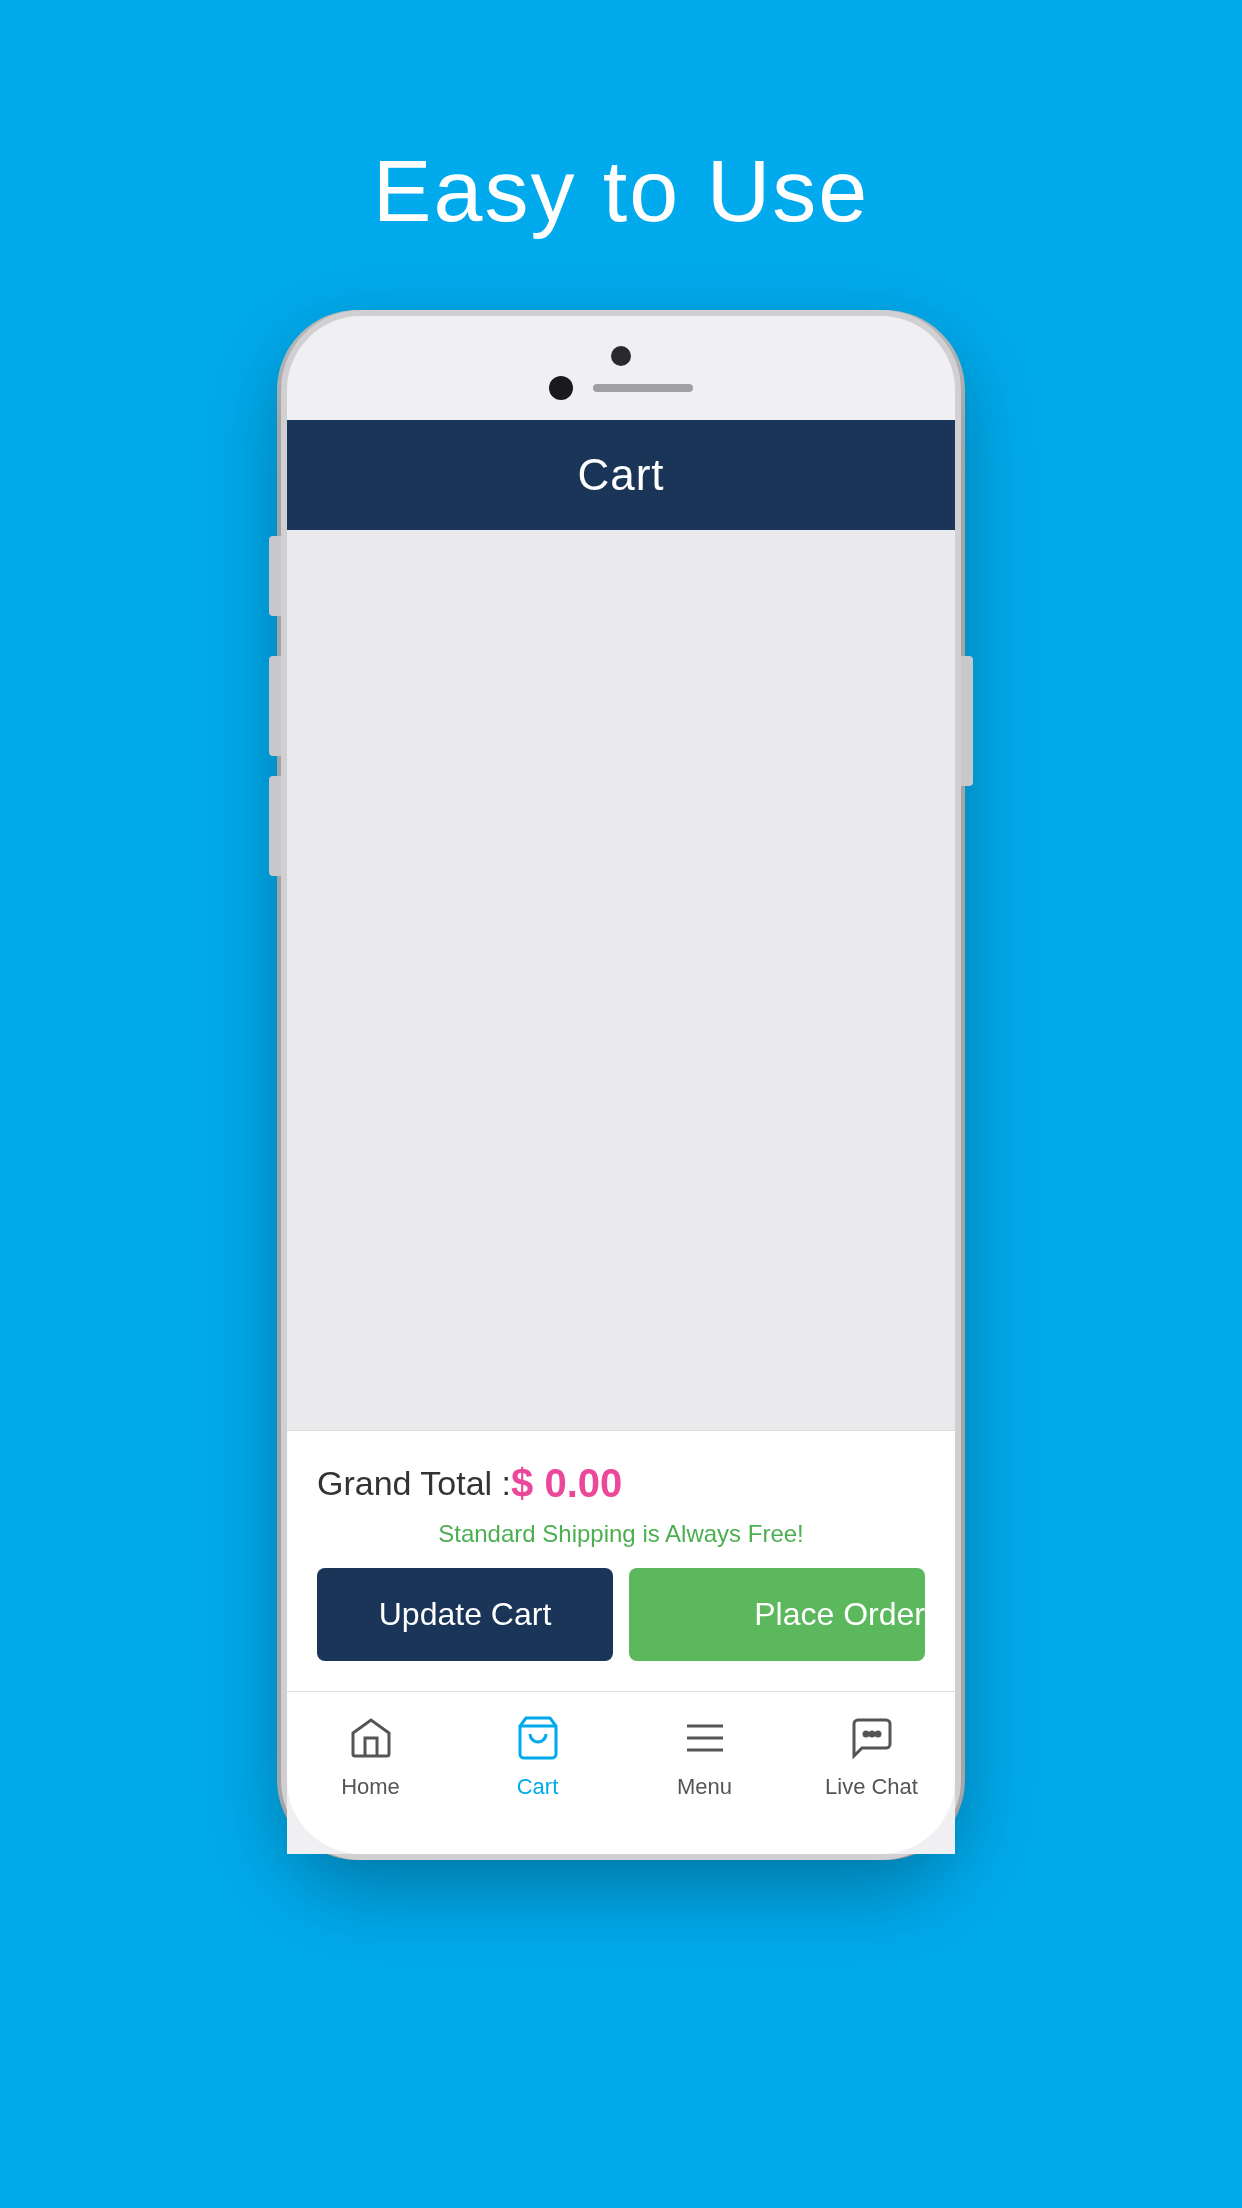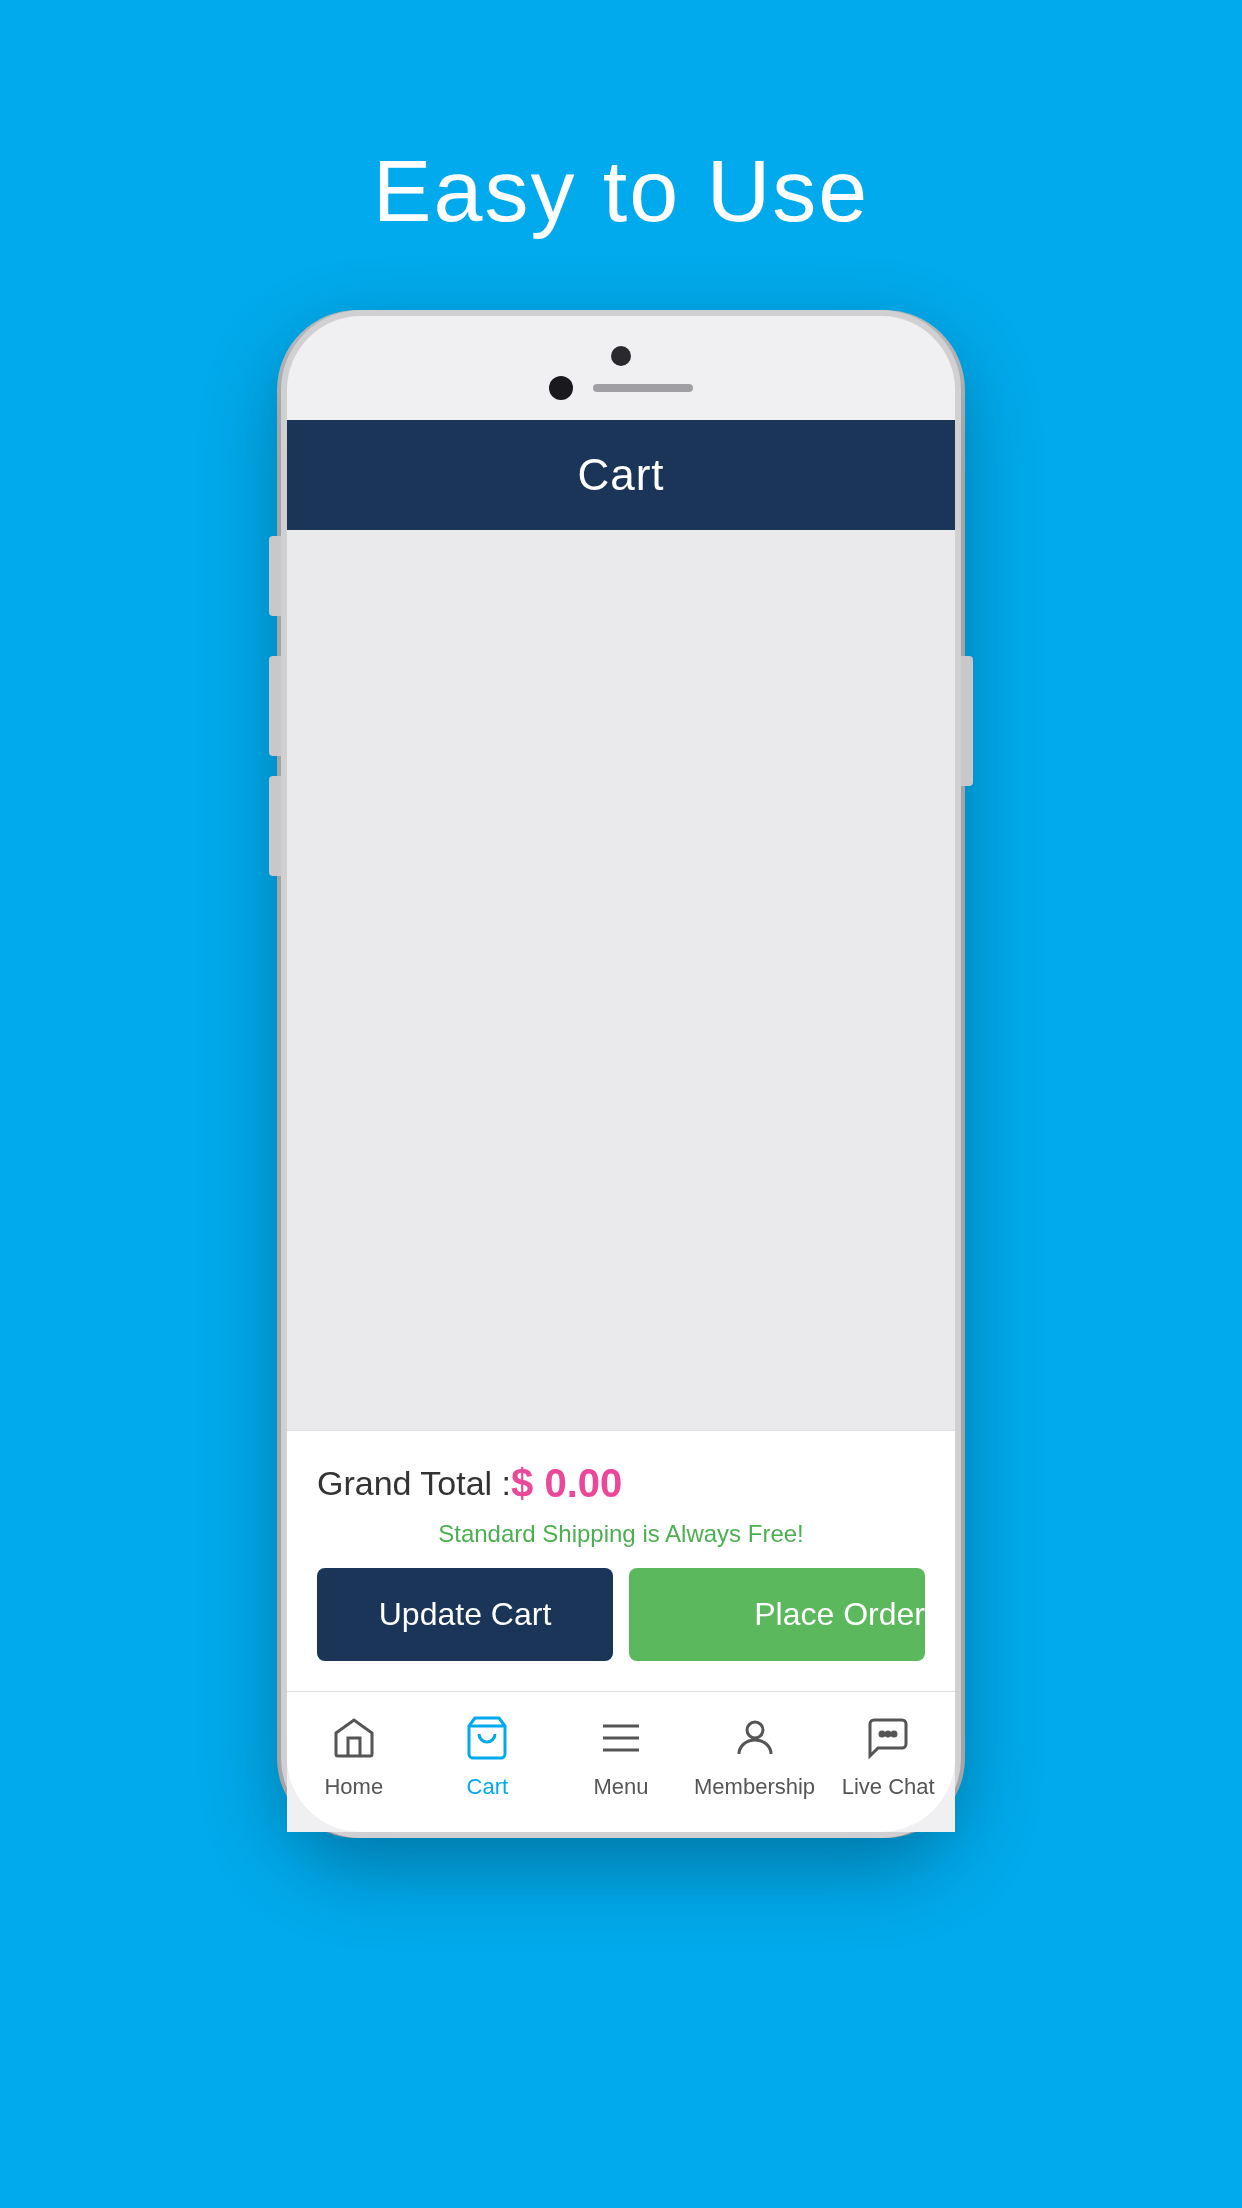--- a/index.html
+++ b/index.html
@@ -215,21 +215,21 @@
       cursor: pointer;
       text-align: right;
     }
 
     
     .bottom-nav {
       background: white;
       border-top: 1px solid #ddd;
       display: flex;
       border-radius: 0 0 74px 74px;
-      padding-bottom: 22px;
+      padding-bottom: 44px;
     }
 
     .nav-item {
       flex: 1;
       display: flex;
       flex-direction: column;
       align-items: center;
       padding: 20px 0 10px;
       cursor: pointer;
     }
@@ -323,29 +323,20 @@
         <div class="nav-icon">
           <svg viewBox="0 0 24 24" fill="none" stroke="#555" stroke-width="1.5">
             <line x1="3" y1="6" x2="21" y2="6"></line>
             <line x1="3" y1="12" x2="21" y2="12"></line>
             <line x1="3" y1="18" x2="21" y2="18"></line>
           </svg>
         </div>
         <span class="nav-label">Menu</span>
       </div>
 
-      <div class="nav-item">
-        <div class="nav-icon">
-          <svg viewBox="0 0 24 24" fill="none" stroke="#555" stroke-width="1.5">
-            <circle cx="12" cy="8" r="4"></circle>
-            <path d="M4 20c0-4 3.6-7 8-7s8 3 8 7"></path>
-          </svg>
-        </div>
-        <span class="nav-label">Membership</span>
-      </div>
 
       <div class="nav-item">
         <div class="nav-icon">
           <svg viewBox="0 0 24 24" fill="none" stroke="#555" stroke-width="1.5">
             <path d="M21 15a2 2 0 01-2 2H7l-4 4V5a2 2 0 012-2h14a2 2 0 012 2z"></path>
             <circle cx="9" cy="10" r="1" fill="#555"></circle>
             <circle cx="12" cy="10" r="1" fill="#555"></circle>
             <circle cx="15" cy="10" r="1" fill="#555"></circle>
           </svg>
         </div>

